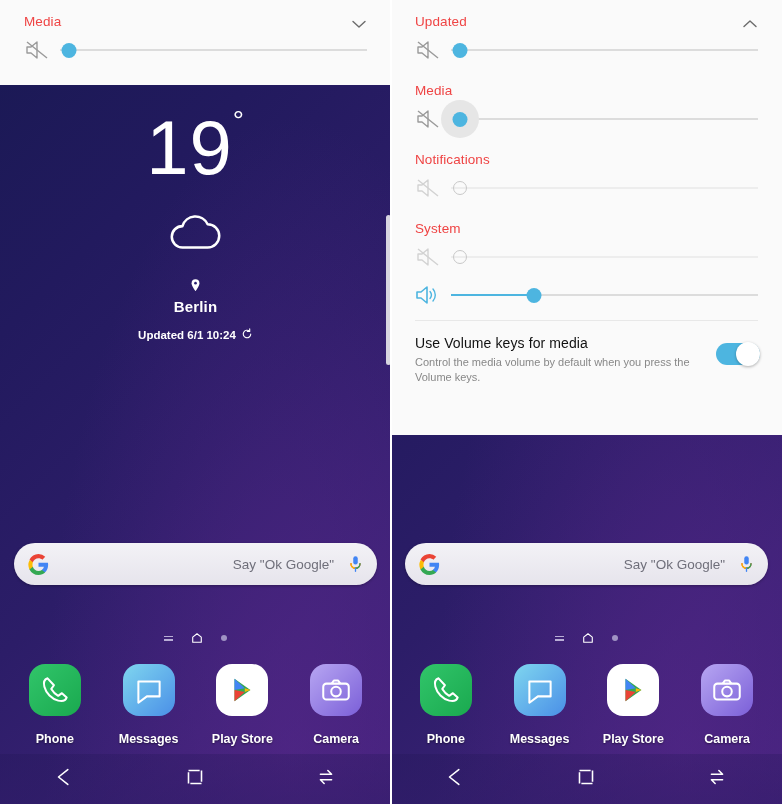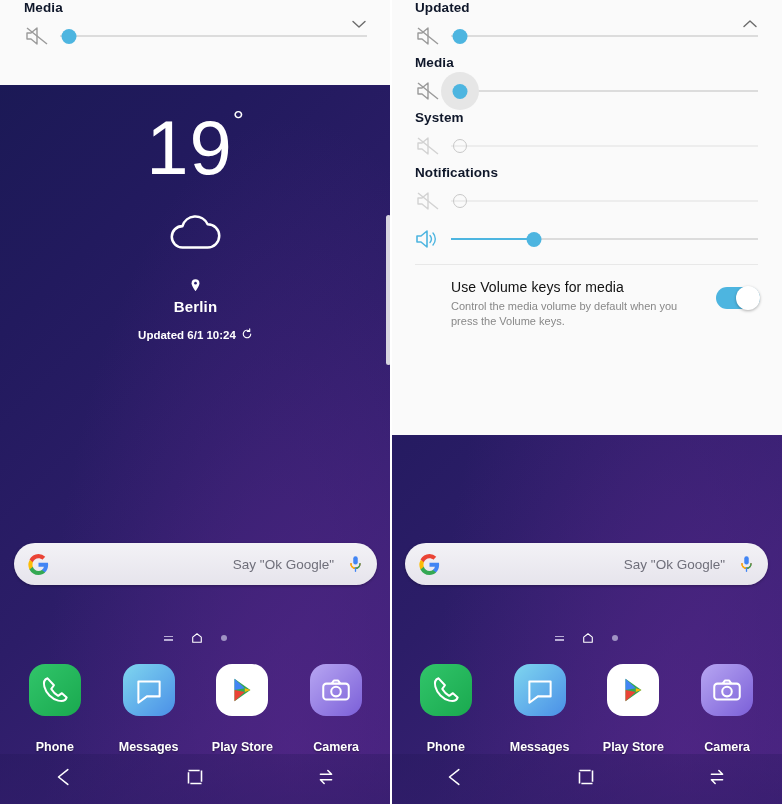--- a/index.html
+++ b/index.html
@@ -122,21 +122,21 @@
     position: relative;
   }
   .ico-phone    { background: linear-gradient(135deg,#31c56a,#1aa94f); }
   .ico-messages { background: linear-gradient(135deg,#7fd6ef,#4a8fe7); }
   .ico-play     { background: #ffffff; }
   .ico-camera   { background: linear-gradient(135deg,#b7a6f2,#7b5fd8); }
   .app .lbl {
     color: #fff;
     font-size: 12.5px;
     font-weight: bold;
-    margin-top: 24px;
+    margin-top: 16px;
     text-shadow: 0 1px 2px rgba(0,0,0,0.45);
   }
 
   
   .navbar {
     position: absolute;
     left: 0; right: 0; bottom: 0;
     height: 50px;
     display: flex;
     align-items: center;
@@ -150,24 +150,24 @@
     left: 0; right: 0; top: 0;
     background: #fafafa;
     overflow: hidden;
   }
   .sheet-left  { height: 85px; }
   .sheet-right { height: 435px; }
 
   .vol-row { padding: 0 24px; position: relative; }
   .vol-label {
     font-size: 13.5px;
-    color: #0f172a;
+    color: #ef4444;
+    padding-top: 14px;
     padding-bottom: 2px;
     letter-spacing: 0.1px;
-    font-weight: bold;
   }
   .chevron {
     position: absolute;
     right: 22px; top: 14px;
     width: 20px; height: 20px;
   }
 
   .slider {
     position: relative;
     height: 38px;
@@ -219,21 +219,21 @@
     height: 1px;
     background: #e8e8e8;
     margin: 6px 24px 0 24px;
   }
 
   .toggle-row {
     display: flex;
     align-items: flex-start;
     padding: 14px 22px 0 24px;
   }
-  .toggle-text { flex: 1; padding-right: 14px; margin-left: 36px; }
+  .toggle-text { flex: 1; padding-right: 14px; }
   .toggle-title {
     font-size: 14px;
     color: #111;
     letter-spacing: 0.1px;
   }
   .toggle-desc {
     font-size: 11px;
     color: #888;
     line-height: 1.35;
     margin-top: 4px;
@@ -577,34 +577,34 @@
               </svg></span>
           <span class="track-wrap">
             <span class="track"></span>
             <span class="halo" style="left:3%"></span>
             <span class="thumb" style="left:3%"></span>
           </span>
         </div>
       </div>
 
       <div class="vol-row">
-        <div class="vol-label">System</div>
+        <div class="vol-label">Notifications</div>
         <div class="slider">
           <span class="spk" style="color:#d2d2d2"><svg width="26" height="22">
                 <use href="#sym-mute"></use>
               </svg></span>
           <span class="track-wrap">
             <span class="track" style="background:#ededed"></span>
             <span class="thumb hollow" style="left:3%"></span>
           </span>
         </div>
       </div>
 
       <div class="vol-row">
-        <div class="vol-label">Notifications</div>
+        <div class="vol-label">System</div>
         <div class="slider">
           <span class="spk" style="color:#d2d2d2"><svg width="26" height="22">
                 <use href="#sym-mute"></use>
               </svg></span>
           <span class="track-wrap">
             <span class="track" style="background:#ededed"></span>
             <span class="thumb hollow" style="left:3%"></span>
           </span>
         </div>
       </div>

